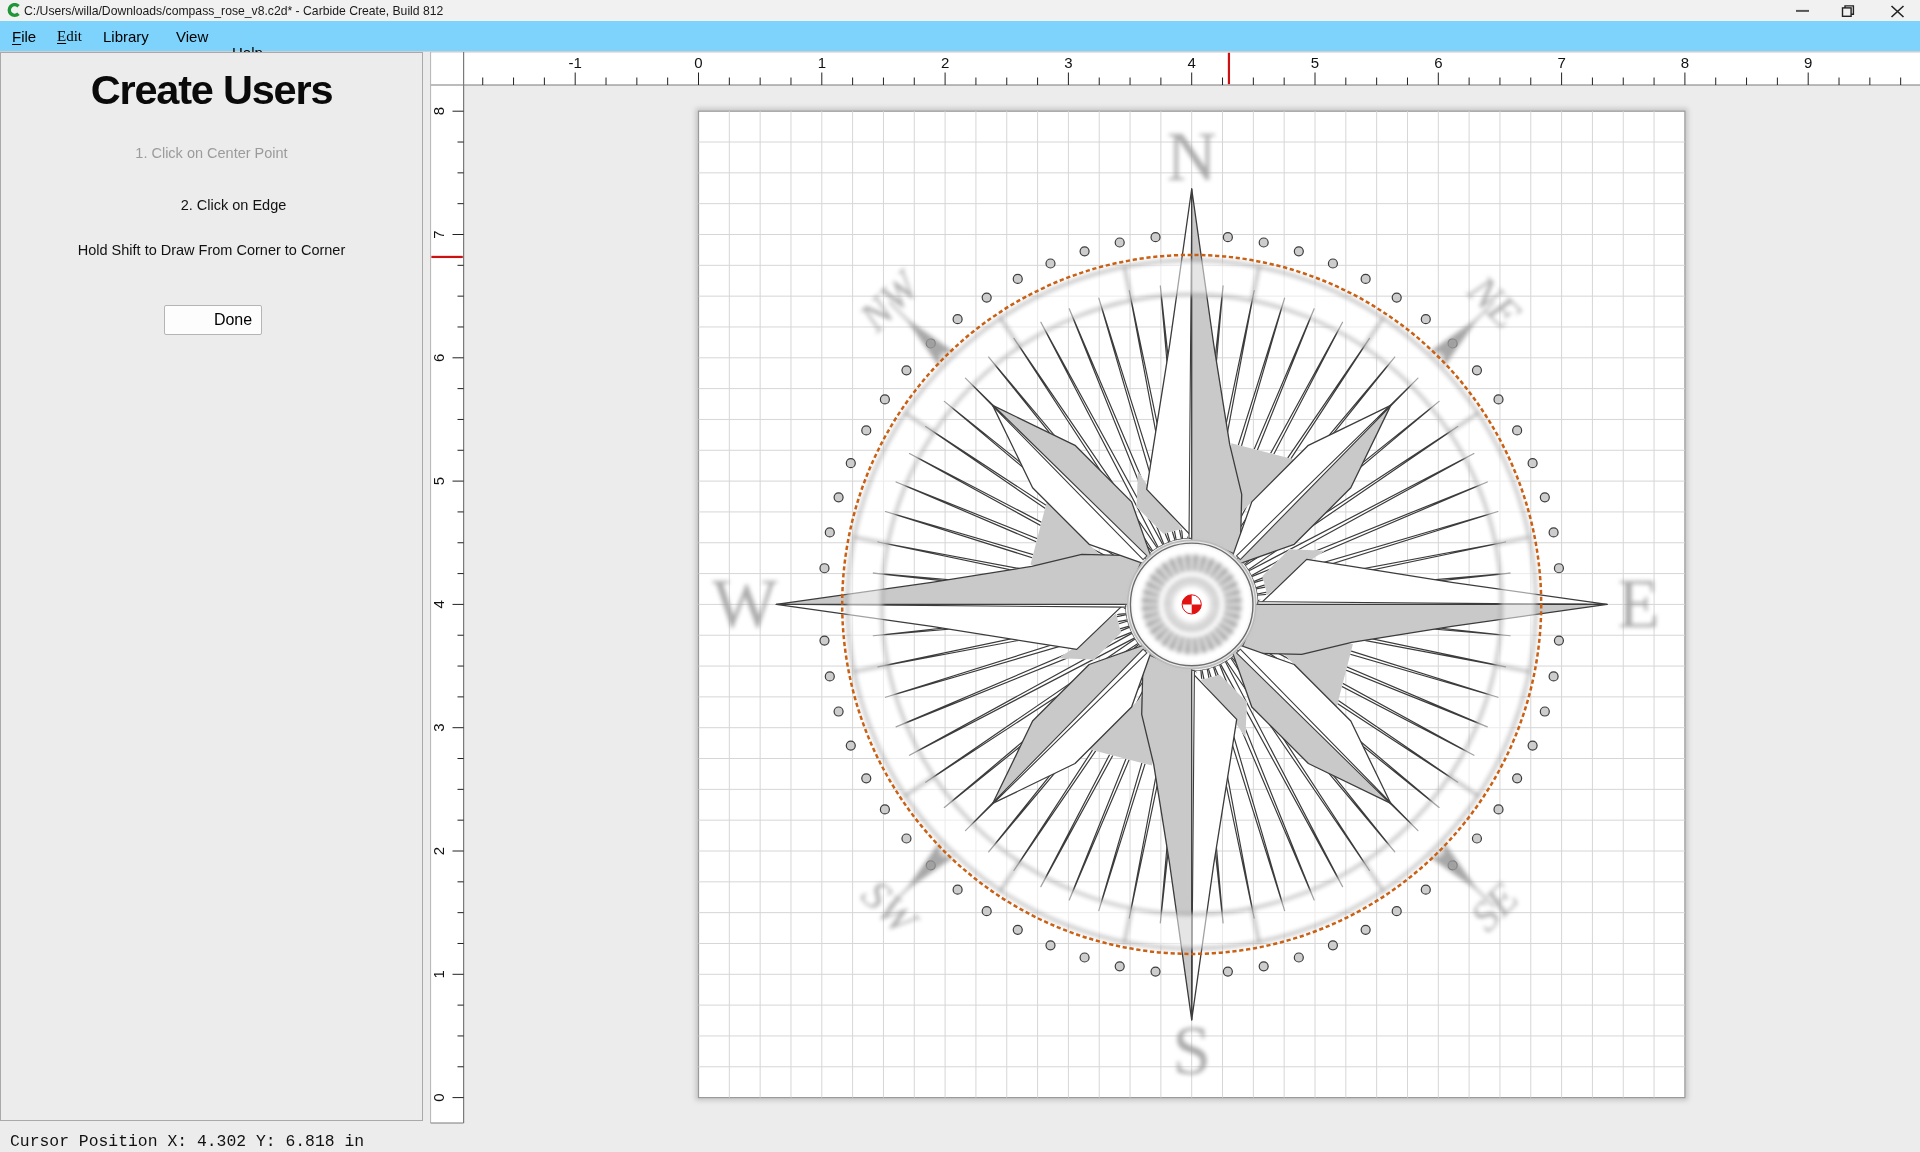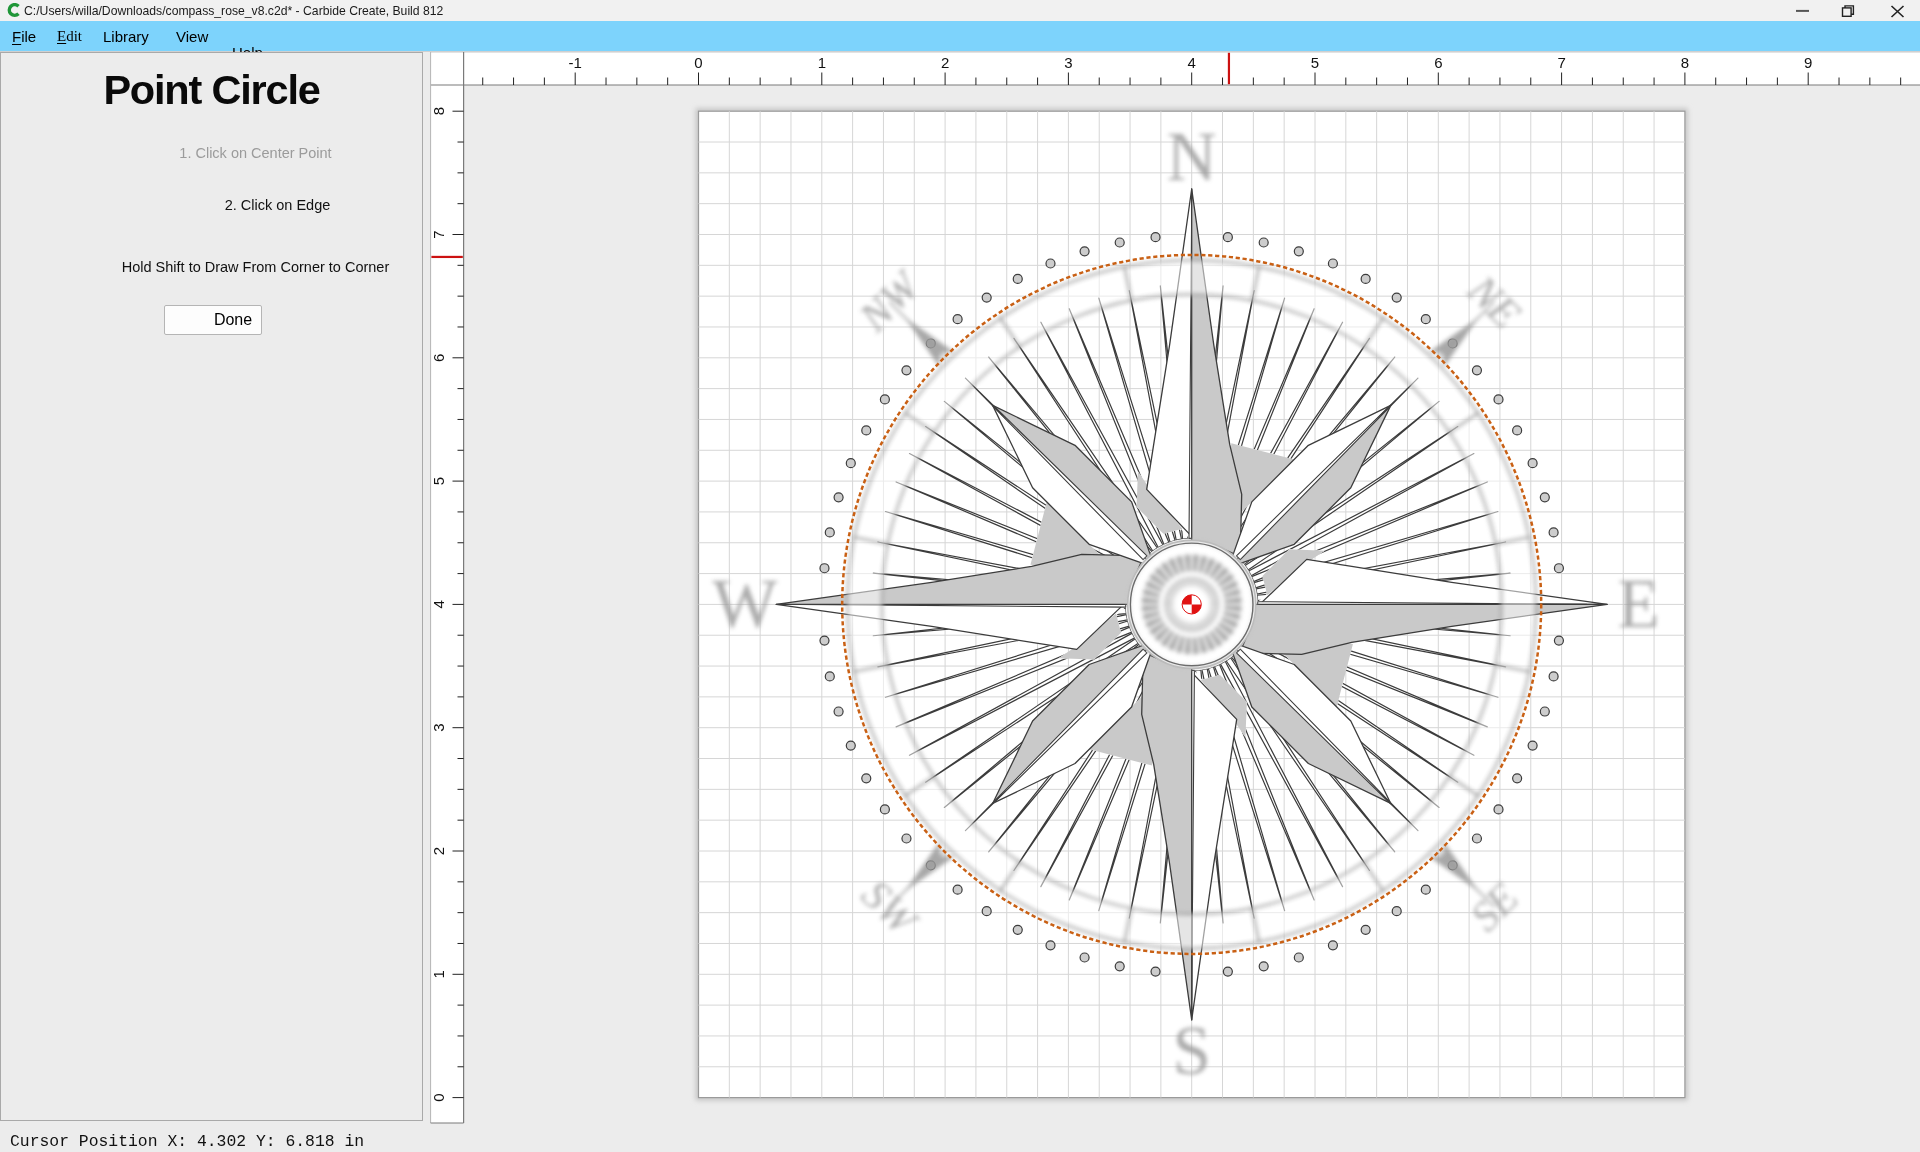--- a/index.html
+++ b/index.html
@@ -9,21 +9,21 @@
   background:#f1f1f1;padding-left:44px; }
 #titlebar .txt { position:absolute; left:24px; top:4px; font-size:12.2px; color:#1a1a1a; }
 #menubar { position:absolute; left:0; top:21px; width:1920px; height:31px;
   background:#7dd3fc; border-bottom:1px solid #d0d0d0; }
 .mi { position:absolute; top:7px; font-size:15px; color:#000; }
 .mi u { text-decoration:underline; text-underline-offset:2px; }
 #panel { position:absolute; left:0; top:52px; width:423px; height:1069px;
   background:#ececec; border:1px solid #a9a9a9; }
 #panel h1 { position:absolute; top:16px; width:100%; text-align:center; line-height:1;
   font-size:41.5px; letter-spacing:-1.2px; color:#0a0a0a; }
-.pt { position:absolute; width:100%; text-align:center; font-size:14.5px; color:#111;margin-left:44px; }
+.pt { position:absolute; width:100%; text-align:center; font-size:14.5px; color:#111; }
 #done { position:absolute; left:163px; top:252px; width:98px; height:30px;
   background:#fdfdfd; border:1px solid #b5b5b5; border-radius:2px;
   text-align:center; font-size:16px; color:#000; line-height:28px;padding-left:40px; }
 #status { position:absolute; left:10px; top:1132px;
   font-family:"Liberation Mono", monospace; font-size:16.4px; color:#111; }
 svg { position:absolute; left:0; top:0; }
 </style>
 </head>
 <body>
 <svg width="1920" height="1152" viewBox="0 0 1920 1152">
@@ -296,19 +296,19 @@
   </svg>
 </div>
 <div id="menubar">
   <span class="mi" style="left:12px;"><u>F</u>ile</span>
   <span class="mi" style="left:57px;font-family:Liberation Serif, serif;"><u>E</u>dit</span>
   <span class="mi" style="left:103px;">Library</span>
   <span class="mi" style="left:176px;">View</span>
   <span class="mi" style="left:232px;margin-top:16px;"><u>H</u>elp</span>
 </div>
 <div id="panel">
-  <h1><b>Point Circle</b></h1>
+  <h1><b>Create Users</b></h1>
   <div class="pt" style="top:91.5px; color:#9b9b9b;">1. Click on Center Point</div>
   <div class="pt" style="top:144px;padding-left:44px;">2. Click on Edge</div>
-  <div class="pt" style="top:206px;">Hold Shift to Draw From Corner to Corner</div>
+  <div class="pt" style="top:189px;">Hold Shift to Draw From Corner to Corner</div>
   <div id="done">Done</div>
 </div>
 <div id="status">Cursor Position X: 4.302 Y: 6.818 in</div>
 
 </body></html>

